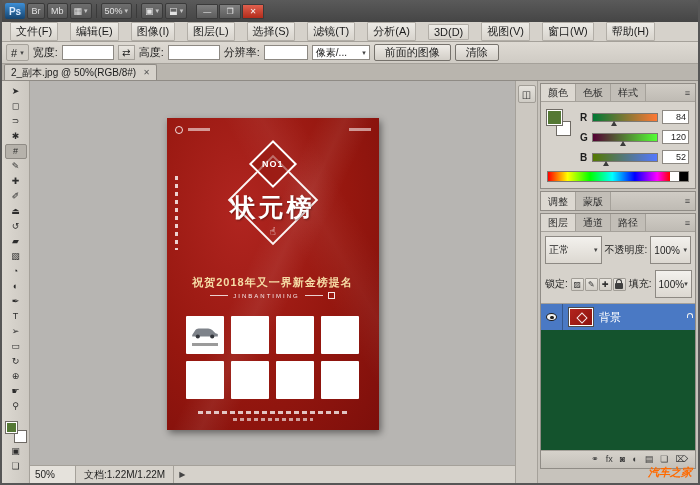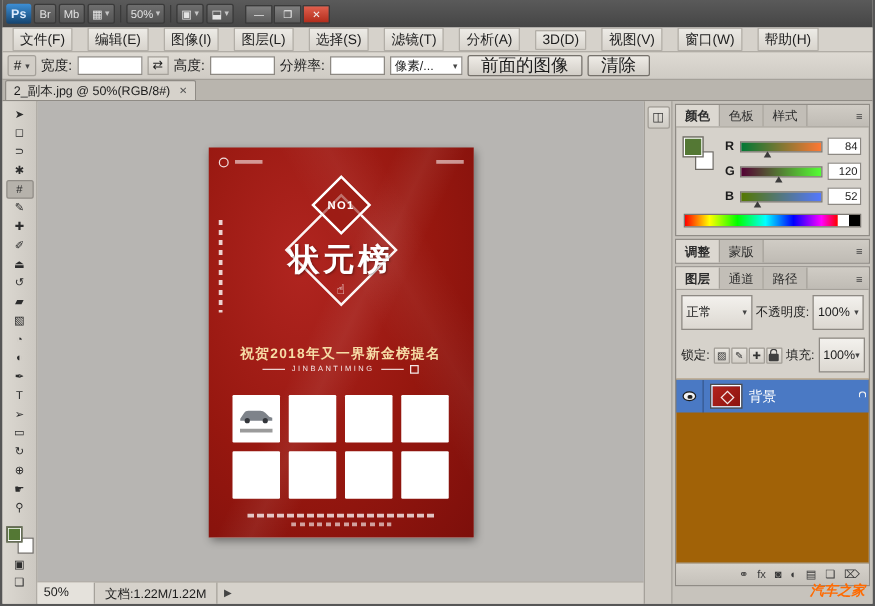--- a/index.html
+++ b/index.html
@@ -23,21 +23,21 @@
   .menu-item{margin:6px;padding:1px 5px;border:1px solid #b2aea7;background:linear-gradient(#edebe6,#d8d4cd);border-radius:1px;white-space:nowrap}
   
   .optionsbar{height:22px;background:linear-gradient(#dedad3,#cfcbc4);border-bottom:1px solid #a5a19a;display:flex;align-items:center;gap:4px;padding:0 4px;flex:none}
   .tool-preset{display:flex;align-items:center;gap:3px;border:1px solid #a5a19a;background:#d2cec7;height:17px;padding:0 4px;border-radius:2px}
   .opt-label{font-size:11px;white-space:nowrap}
   .opt-input{width:52px;height:15px;border:1px solid #8d8983;background:#fff;font-size:10px;padding:0 2px}
   .opt-input.res{width:44px}
   .swap-btn{width:17px;height:15px;border:1px solid #a5a19a;background:linear-gradient(#e9e6e0,#d2cec7);display:flex;align-items:center;justify-content:center;font-size:10px}
   .unit-dd{width:58px;height:15px;border:1px solid #8d8983;background:#fff;display:flex;align-items:center;justify-content:space-between;padding:0 3px;font-size:10px}
   .dd-caret{font-size:7px;color:#444}
-  .opt-btn{height:17px;padding:0 10px;border:1px solid #76726c;background:linear-gradient(#efece7,#d2cec7);border-radius:2px;display:flex;align-items:center;font-size:14px;white-space:nowrap}
+  .opt-btn{height:17px;padding:0 10px;border:1px solid #76726c;background:linear-gradient(#efece7,#d2cec7);border-radius:2px;display:flex;align-items:center;font-size:11px;white-space:nowrap}
   
   .tabbar{height:17px;background:#b9b5ae;display:flex;align-items:flex-start;padding-left:2px;border-bottom:1px solid #8f8b85;flex:none}
   .doc-tab{height:16px;background:#d6d2cb;border:1px solid #8f8b85;border-bottom:none;display:flex;align-items:center;gap:7px;padding:0 6px;font-size:10px;border-radius:2px 2px 0 0}
   .tab-close{font-size:8px;color:#555}
   
   .main{flex:1;display:flex;min-height:0}
   .toolbar{width:28px;background:linear-gradient(90deg,#dcd8d1,#ccc8c1);border-right:1px solid #a5a19a;display:flex;flex-direction:column;align-items:center;padding-top:3px;flex:none}
   .tool{width:22px;height:15px;display:flex;align-items:center;justify-content:center;font-size:9px;color:#2d2d2d;line-height:1}
   .tool.active{background:#b6b2ab;border:1px solid #8f8b85;border-radius:2px}
   .swatches{position:relative;width:24px;height:24px;margin-top:6px;flex:none}
@@ -73,21 +73,21 @@
   .poster-line1{position:absolute;left:31px;right:31px;top:293px;height:3px;background:repeating-linear-gradient(90deg,rgba(255,255,255,.75) 0 5px,transparent 5px 8px)}
   .poster-line2{position:absolute;left:66px;right:66px;top:300px;height:3px;background:repeating-linear-gradient(90deg,rgba(255,255,255,.6) 0 4px,transparent 4px 7px)}
   
   .icondock{width:22px;background:#ccc8c1;border-left:1px solid #a5a19a;display:flex;flex-direction:column;align-items:center;padding-top:4px;gap:3px;flex:none}
   .dock-btn{width:18px;height:18px;border:1px solid #a19d96;background:linear-gradient(#e5e2dc,#cfccc5);display:flex;align-items:center;justify-content:center;font-size:10px;color:#333;border-radius:2px}
   
   .panels{width:161px;background:#c7c3bc;border-left:1px solid #a5a19a;display:flex;flex-direction:column;position:relative;flex:none}
   .panel{background:#d6d2cb;border:1px solid #908c86;margin:2px 2px 0}
   .p-header{height:18px;background:linear-gradient(#d0ccc5,#bfbbb4);display:flex;align-items:stretch;border-bottom:1px solid #a5a19a}
   .p-tab{padding:3px 7px 2px;font-size:10px;color:#2c2c2c;background:#c2beb7;border-right:1px solid #a5a19a;display:flex;align-items:center}
-  .p-tab.active{background:#dcd8d1;font-weight:bold}
+  .p-tab.active{background:#dcd8d1;font-weight:normal}
   .p-menu{margin-left:auto;padding:0 5px;font-size:9px;color:#444;display:flex;align-items:center}
   .color-body{display:flex;padding:8px 6px 4px;gap:7px}
   .swatch-area{position:relative;width:26px;height:32px;flex:none}
   .cp-fg{position:absolute;left:0;top:0;width:15px;height:15px;border:1px solid #fff;outline:1px solid #6e6a64;z-index:2}
   .cp-bg{position:absolute;left:9px;top:11px;width:15px;height:15px;background:#fff;border:1px solid #6e6a64}
   .sliders{flex:1;display:flex;flex-direction:column;gap:6px}
   .slider-row{display:flex;align-items:center;gap:4px}
   .ch-label{width:8px;font-size:10px;font-weight:bold}
   .ramp{flex:1;height:9px;border:1px solid #7d7973;position:relative}
   .ramp-marker{position:absolute;bottom:-5px;width:0;height:0;border-left:3px solid transparent;border-right:3px solid transparent;border-bottom:5px solid #3c3c3c;transform:translateX(-3px)}
@@ -97,21 +97,21 @@
   .dd{height:28px;border:1px solid #8d8983;background:linear-gradient(#f3f1ed,#dcd8d1);display:flex;align-items:center;justify-content:space-between;padding:0 3px;font-size:10px}
   .dd-blend{width:60px}
   .dd-small{width:43px}
   .sm-label{font-size:10px;white-space:nowrap}
   .lock-btns{display:flex;gap:1px}
   .lock-btn{width:13px;height:13px;border:1px solid #a19d96;background:linear-gradient(#e9e6e0,#d2cec7);display:flex;align-items:center;justify-content:center;font-size:8px;color:#333;border-radius:1px}
   .mini-lock{width:8px;height:6px;background:#3f3f3f;border-radius:1px;position:relative;margin-top:4px}
   .mini-lock::before{content:'';position:absolute;left:1px;top:-4px;width:4px;height:4px;border:1.5px solid #3f3f3f;border-bottom:none;border-radius:3px 3px 0 0}
   .mini-lock.light{background:#f0f0f0}
   .mini-lock.light::before{border-color:#f0f0f0}
-  .layer-list{height:148px;background:#a16207;border-top:1px solid #a5a19a;border-bottom:1px solid #a5a19a;margin-top:3px}
+  .layer-list{height:148px;background:#14532d;border-top:1px solid #a5a19a;border-bottom:1px solid #a5a19a;margin-top:3px}
   .layer-row{height:26px;display:flex;align-items:center}
   .layer-row.selected{background:#4a79c4;color:#fff}
   .eye-cell{width:22px;height:100%;border-right:1px solid rgba(0,0,0,.28);display:flex;align-items:center;justify-content:center;flex:none}
   .eye{width:11px;height:8px;border:1px solid #1e1e1e;border-radius:50%;background:#f2f2f2;position:relative}
   .eye::after{content:'';position:absolute;left:3px;top:1.5px;width:3.5px;height:3.5px;border-radius:50%;background:#1e1e1e}
   .layer-thumb{width:24px;height:18px;margin:0 6px;background:linear-gradient(135deg,#b3241d,#8c130f);border:1px solid #fff;outline:1px solid #4c4c4c;position:relative;flex:none}
   .layer-thumb::after{content:'';position:absolute;left:8px;top:5px;width:6px;height:6px;border:1px solid rgba(255,255,255,.9);transform:rotate(45deg)}
   .layer-name{flex:1;font-size:11px}
   .layer-lock-cell{margin-right:9px}
   .layers-bottom{height:17px;display:flex;align-items:center;justify-content:flex-end;gap:7px;padding:0 7px;background:linear-gradient(#d6d2cb,#c5c1ba)}

